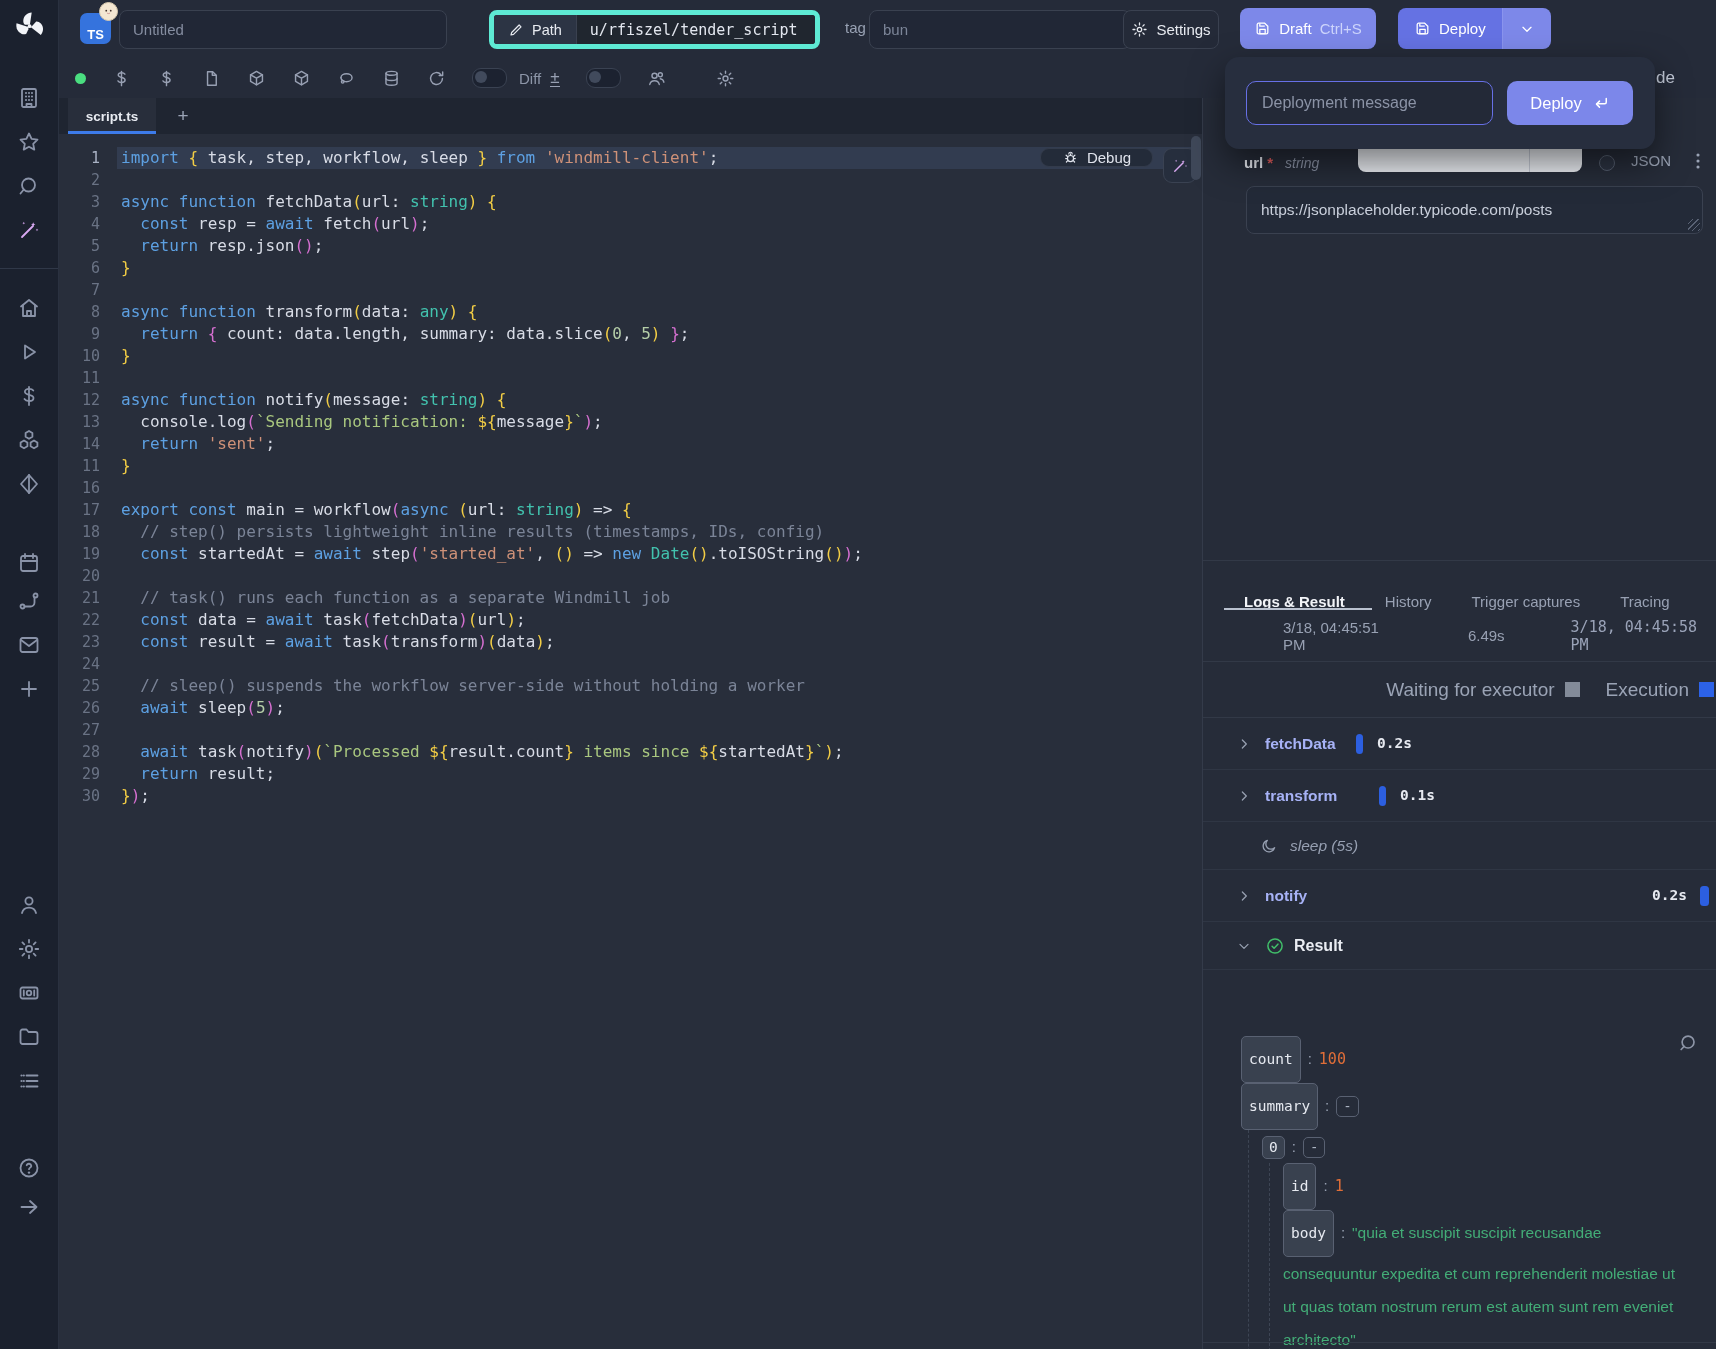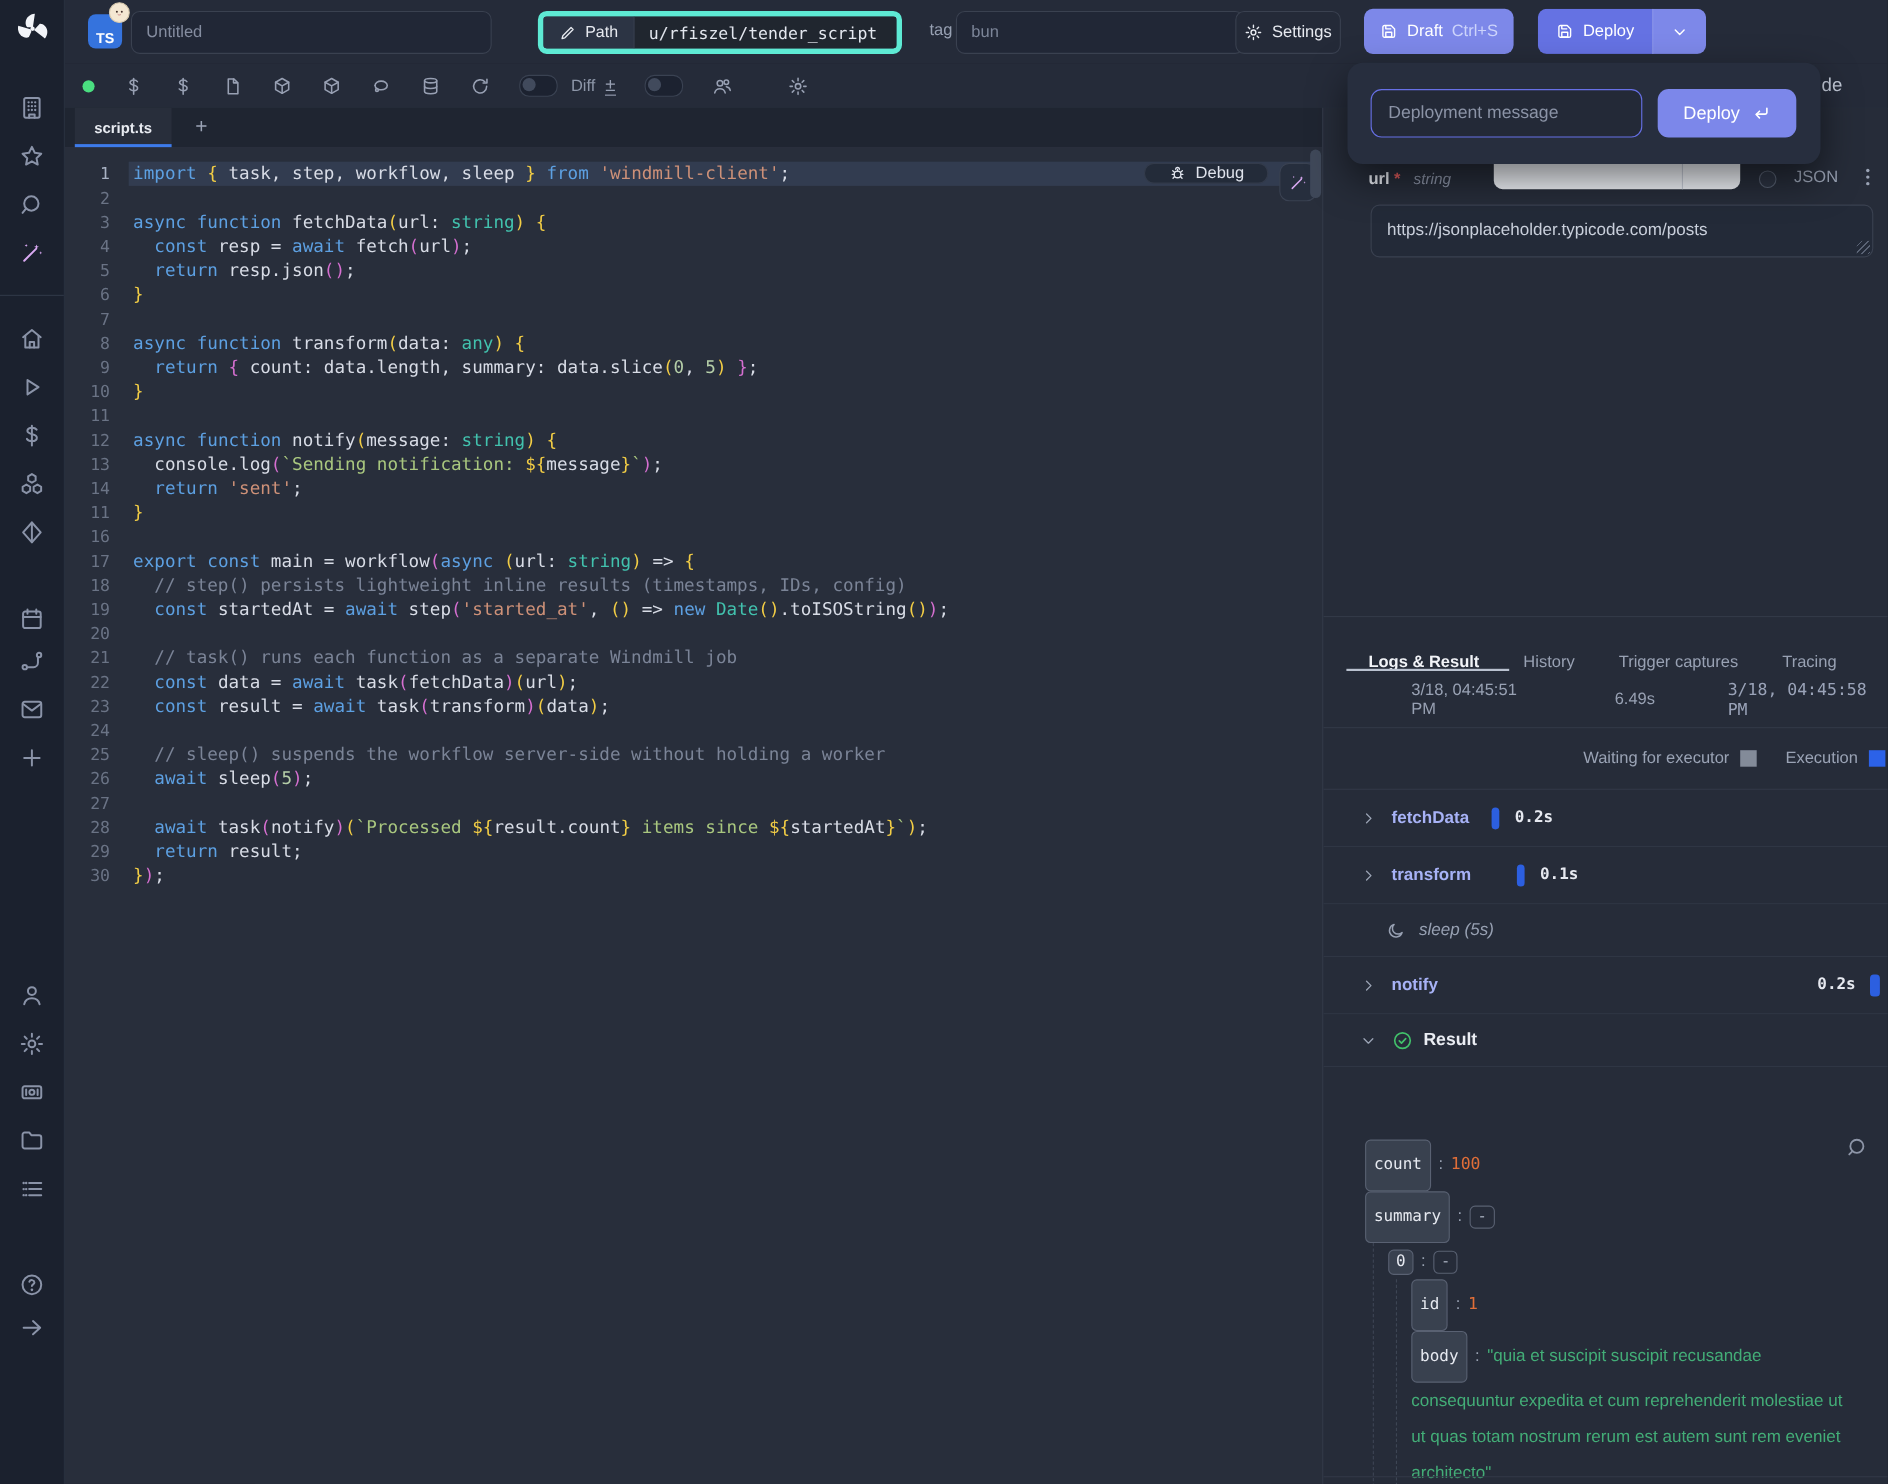--- a/index.html
+++ b/index.html
@@ -79,21 +79,21 @@
      repeating-linear-gradient(135deg,transparent 0 3px,#5a6375 3px 4px);}
   #run-tabs{position:absolute;left:0;top:462px;width:514px;height:50px;border-top:1px solid #323947;display:flex;align-items:flex-end;padding-left:41px;gap:40px;box-sizing:border-box;position:absolute;}
   .rtab{font-size:15px;color:#98a1b3;white-space:nowrap;cursor:pointer;}
   .rtab.active{color:#f2f4f8;font-weight:600;}
   #rtab-underline{position:absolute;left:21px;bottom:0;width:148px;height:2.5px;background:#b9c1cf;}
   #times-row{position:absolute;left:0;top:512px;width:514px;height:52px;border-bottom:1px solid #323947;display:flex;align-items:center;box-sizing:border-box;gap:20px;}
   #time-start{margin-left:80px;font-size:15px;color:#98a1b3;}
   #time-dur{margin-left:48px;font-size:15px;color:#98a1b3;}
   #time-end{margin-left:46px;font-size:15px;color:#9aa3b8;}
   #legend-row{position:absolute;left:0;top:564px;width:514px;height:56px;border-bottom:1px solid #323947;display:flex;align-items:center;justify-content:flex-end;box-sizing:border-box;padding-right:3px;}
-  #legend-row .lg-txt{font-size:15px;color:#9aa3b5;}
+  #legend-row .lg-txt{font-size:19px;color:#9aa3b5;}
   .lg-sq{width:15px;height:15px;margin-left:10px;flex:none;}
   #steps{position:absolute;left:0;top:620px;width:514px;}
   .step-row{position:relative;border-bottom:1px solid #2f3644;display:flex;align-items:center;box-sizing:border-box;cursor:pointer;}
   .chev{width:16px;height:16px;color:#9aa3b4;flex:none;margin-left:33px;margin-right:13px;}
   .st-inline{font-size:15.5px;font-style:italic;color:#c6ccd9;}
   .st-task{font-size:15.5px;font-weight:600;color:#a7b2f6;}
   .st-bar{position:absolute;top:50%;margin-top:-10px;width:7px;height:20px;border-radius:3.5px;background:#2c5fe0;}
   .st-dur{position:absolute;top:50%;margin-top:-9px;font-size:14.5px;font-weight:bold;color:#e6e9f0;}
   .st-sleep-ic{width:18px;height:18px;color:#97a0b2;margin-left:57px;margin-right:12px;flex:none;}
   .st-sleep{font-size:15.5px;font-style:italic;color:#97a0b2;}

